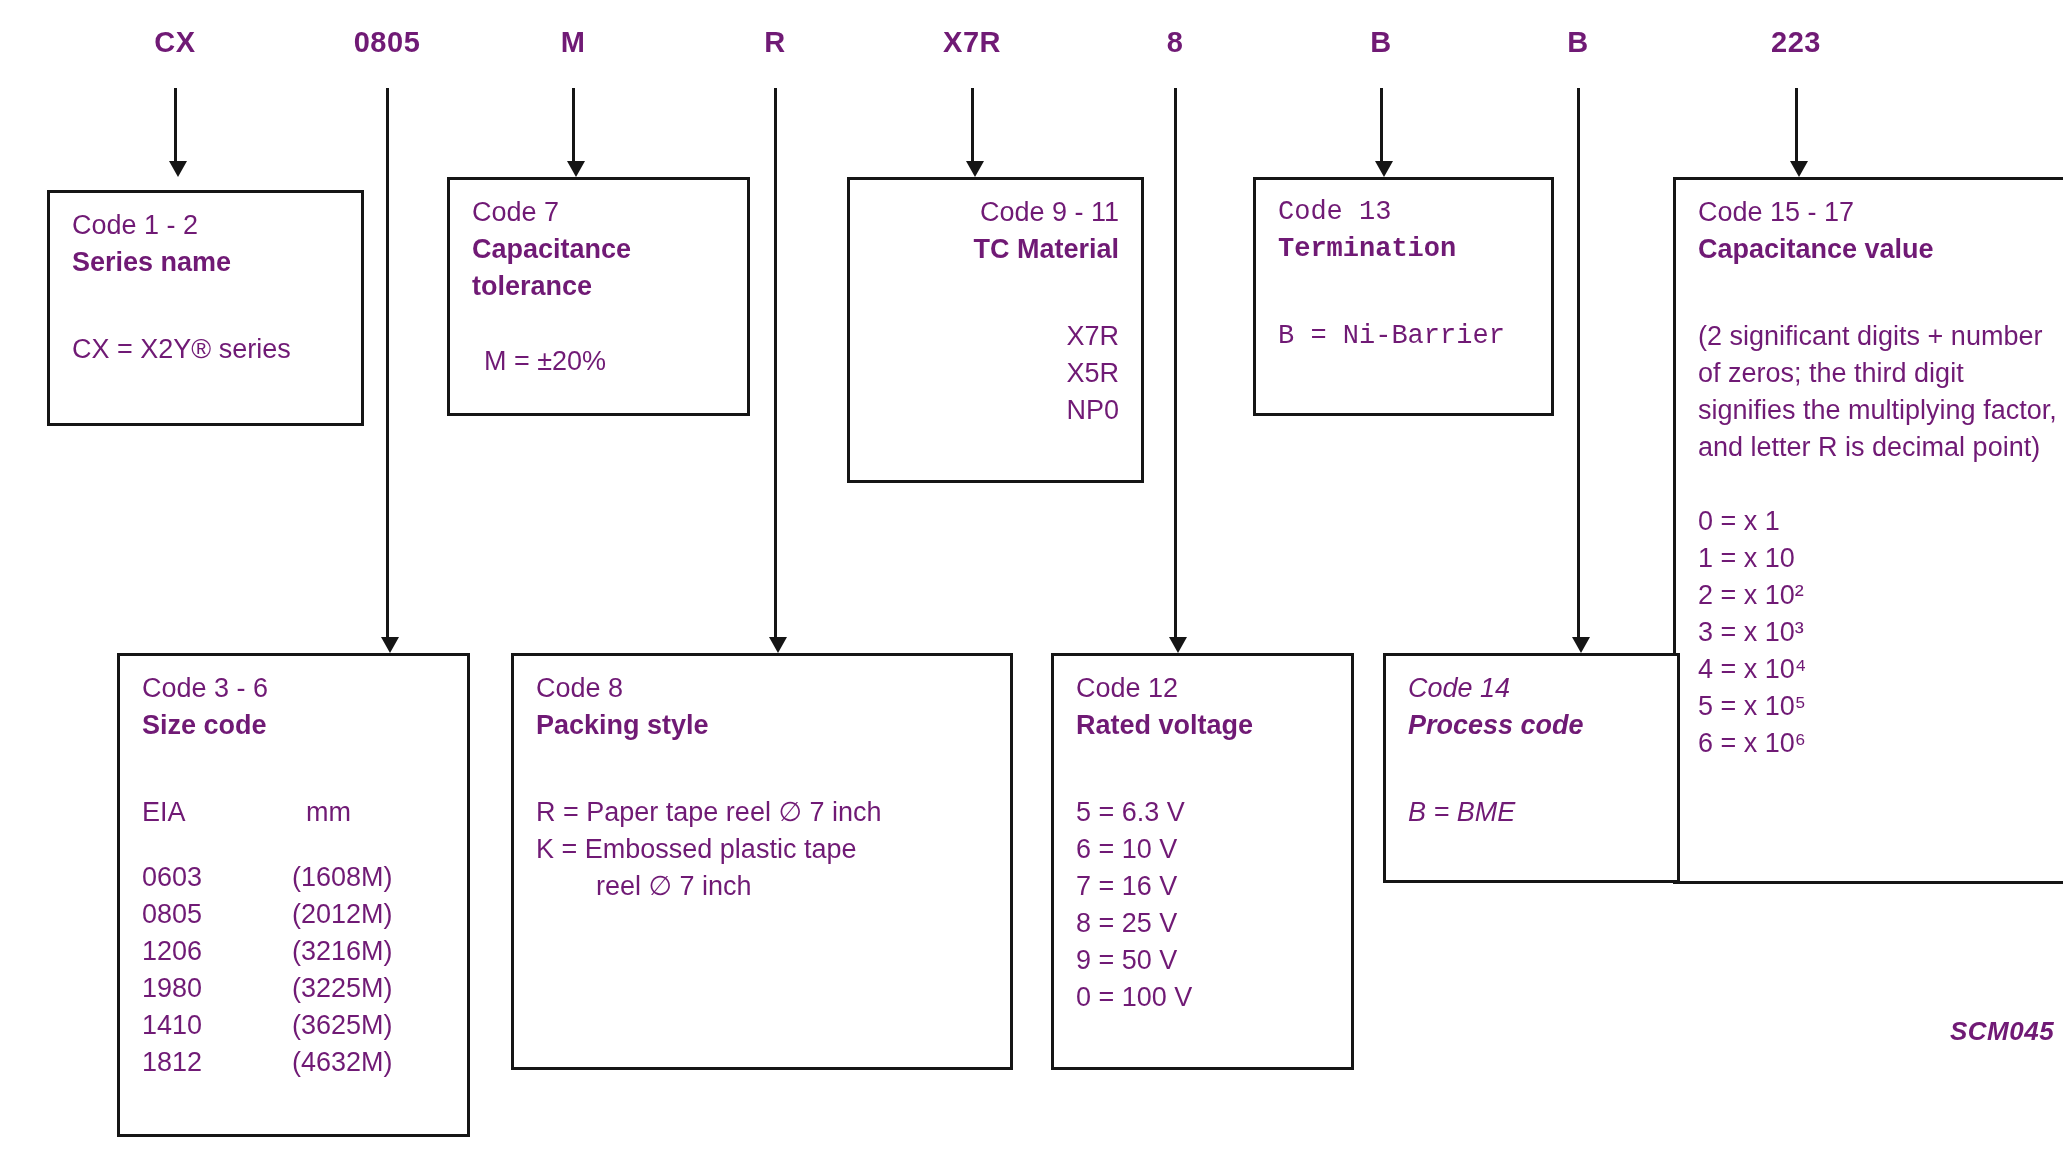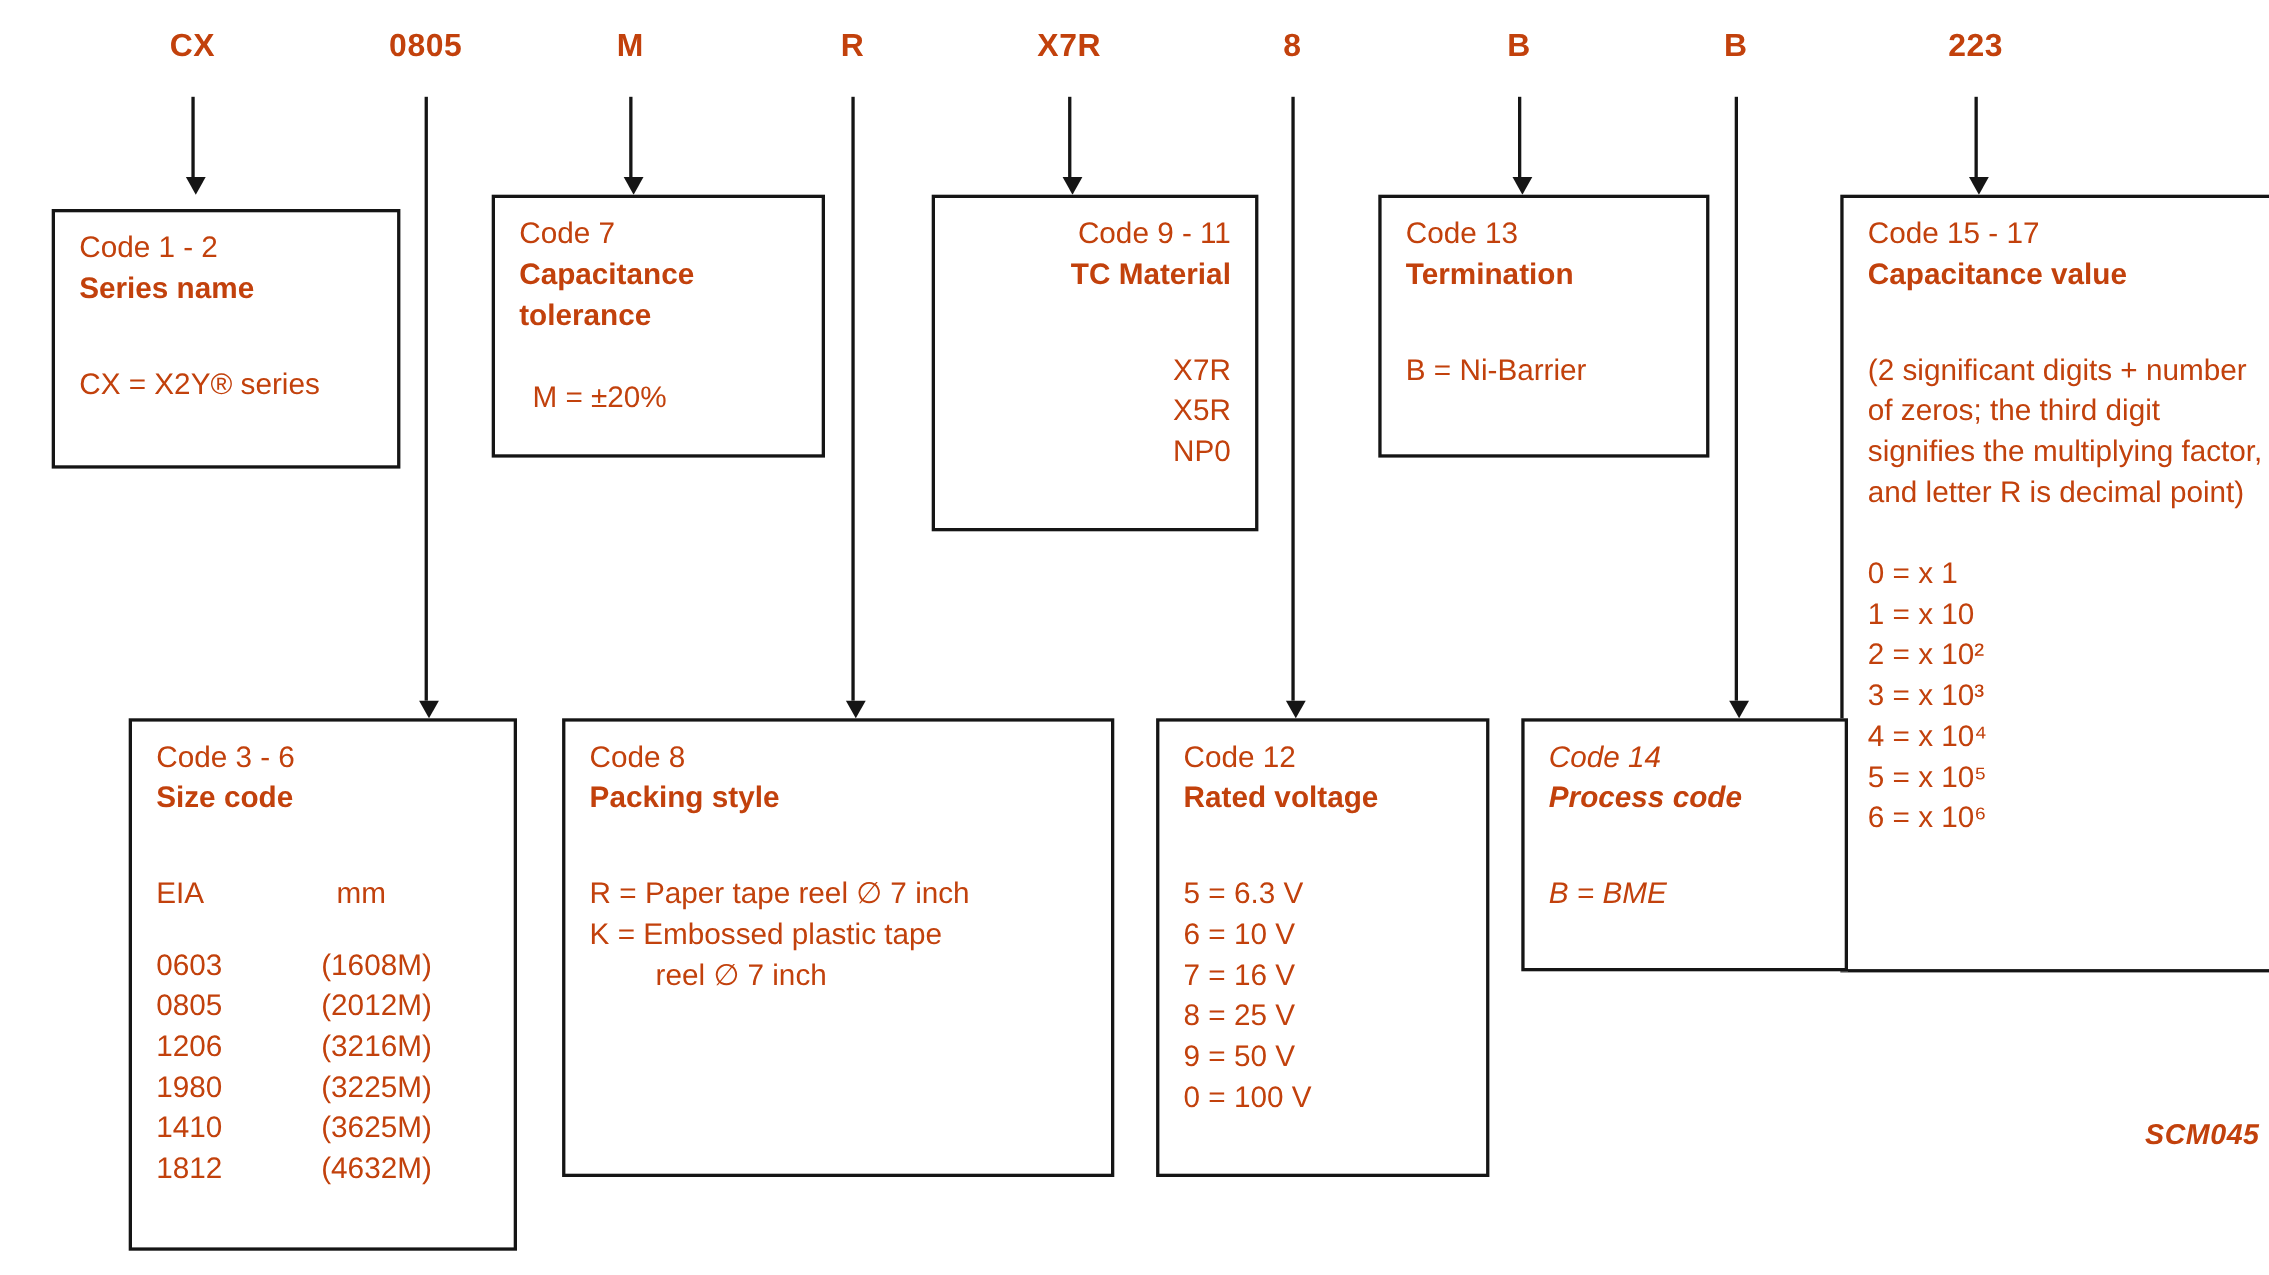--- a/index.html
+++ b/index.html
@@ -2,21 +2,21 @@
 <html><head>
 <meta charset="utf-8">
 <style>
   html, body { margin: 0; padding: 0; background: #ffffff; }
   .canvas {
     position: relative;
     width: 2063px;
     height: 1159px;
     background: #ffffff;
     font-family: "Liberation Sans", "DejaVu Sans", sans-serif;
-    color: #c2410c;
+    color: #701a75;
     overflow: hidden;
   }
   .seg-label {
     position: absolute;
     top: 26px;
     transform: translateX(-50%);
     font-size: 29px;
     font-weight: 700;
     white-space: nowrap;
     letter-spacing: 0.5px;
@@ -107,21 +107,21 @@
   <div class="box" style="left:847px; top:177px; width:247px; height:286px;text-align:right;">
     <div>Code 9 - 11</div>
     <div class="box-title">TC Material</div>
     <div class="box-body">
       <div>X7R</div>
       <div>X5R</div>
       <div>NP0</div>
     </div>
   </div>
 
-  <div class="box" style="left:1253px; top:177px; width:251px; height:219px;">
+  <div class="box" style="left:1253px; top:177px; width:251px; height:219px;font-family:Liberation Mono, monospace;">
     <div>Code 13</div>
     <div class="box-title">Termination</div>
     <div class="box-body">
       <div>B = Ni-Barrier</div>
     </div>
   </div>
 
   <div class="box" style="left:1673px; top:177px; width:360px; height:687px;">
     <div>Code 15 - 17</div>
     <div class="box-title">Capacitance value</div>

